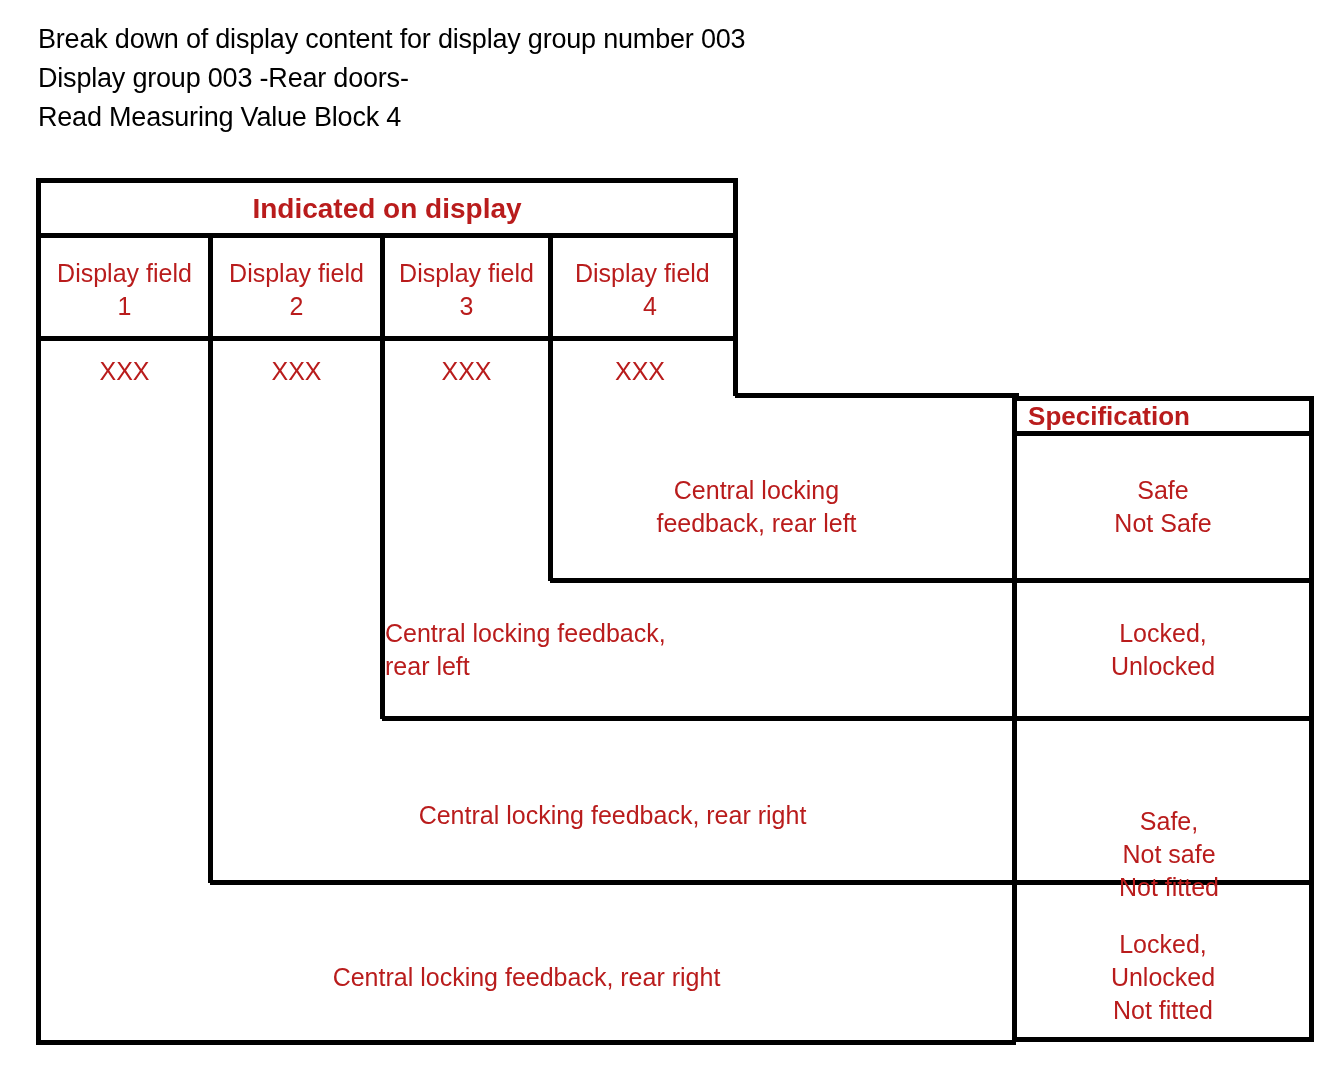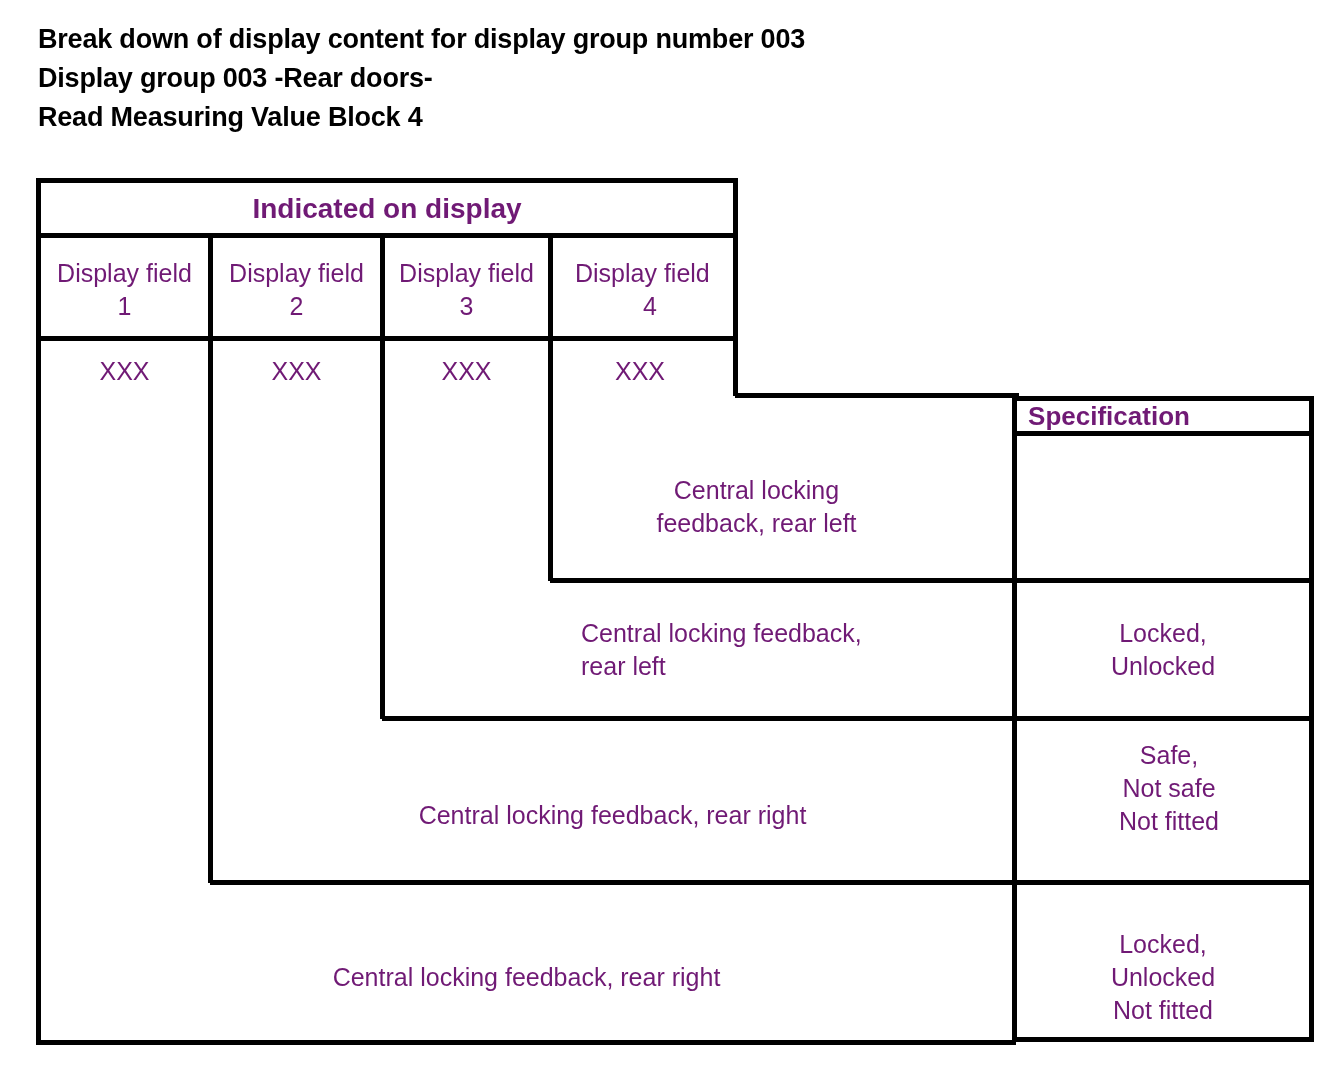--- a/index.html
+++ b/index.html
@@ -25,21 +25,21 @@
 
   
   #heading {
     position: absolute;
     left: 38px;
     top: 20px;
     width: 1200px;
   }
   #heading .hline {
     font-size: 27px;
-    font-weight: bold;
+    font-weight: normal;
     line-height: 39px;
     white-space: nowrap;
     letter-spacing: -0.2px;
   }
 
   
   #table-area {
     position: absolute;
     left: 0;
     top: 0;
@@ -50,21 +50,21 @@
   
   .cell {
     position: absolute;
     box-sizing: border-box;
     display: flex;
     align-items: center;
     justify-content: center;
     text-align: center;
     font-size: 25px;
     line-height: 33px;
-    color: #701a75;
+    color: #b91c1c;
     background: transparent;
   }
   .cell .txt {
     display: block;
     white-space: pre-line;
   }
   .bold { font-weight: bold; }
 
   
   .hrule {
@@ -160,36 +160,40 @@
       <span class="txt">XXX</span>
     </div>
     <div class="cell top-align" style="left:553px; top:341px; width:180px; height:52px; padding-top:8px; justify-content:flex-start; padding-left:62px;">
       <span class="txt">XXX</span>
     </div>
 
     <div class="cell" style="left:527px; top:436px; width:459px; height:142px;">
       <span class="txt">Central locking
 feedback, rear left</span>
     </div>
-    <div class="cell" style="left:385px; top:583px; width:627px; height:133px; justify-content:flex-start; padding-left:196px; text-align:left;">
+    <div class="cell" style="left:385px; top:583px; width:627px; height:133px; justify-content:flex-start; text-align:left;">
       <span class="txt" style="text-align:left;">Central locking feedback,
 rear left</span>
     </div>
     <div class="cell top-align" style="left:213px; top:721px; width:799px; height:159px; padding-top:29px;">
       <span class="txt">Central locking feedback, rear right</span>
     </div>
     <div class="cell top-align" style="left:41px; top:885px; width:971px; height:155px; padding-top:29px;">
       <span class="txt">Central locking feedback, rear right</span>
     </div>
 
+    <div class="cell" style="left:1017px; top:436px; width:292px; height:142px;">
+      <span class="txt">Safe
+Not Safe</span>
+    </div>
     <div class="cell" style="left:1017px; top:583px; width:292px; height:133px;">
       <span class="txt">Locked,
 Unlocked</span>
     </div>
-    <div class="cell top-align" style="left:1017px; top:694px; width:292px; height:159px; padding-top:29px;padding-left:12px;">
+    <div class="cell top-align" style="left:1017px; top:760px; width:292px; height:159px; padding-top:29px;padding-left:12px;">
       <span class="txt">Safe,
 Not safe
 Not fitted</span>
     </div>
     <div class="cell top-align" style="left:1017px; top:885px; width:292px; height:155px; padding-top:29px;">
       <span class="txt">Locked,
 Unlocked
 Not fitted</span>
     </div>
 

